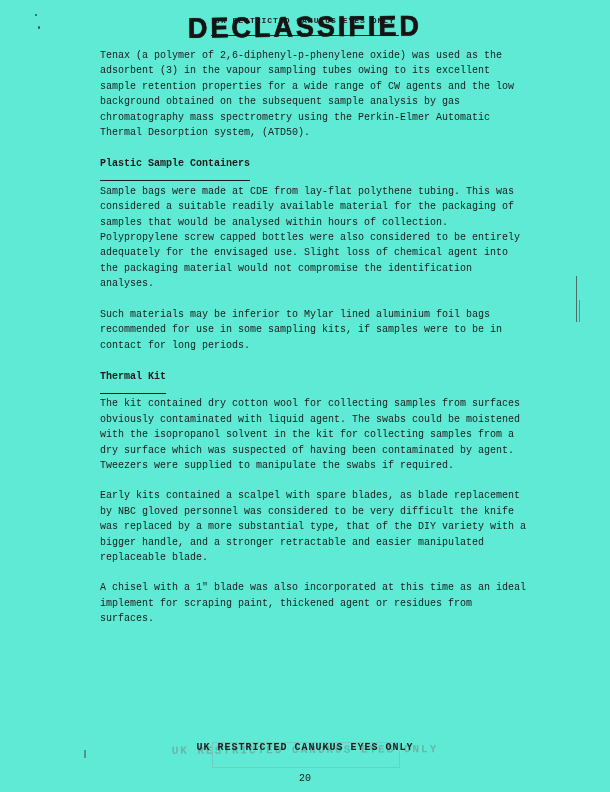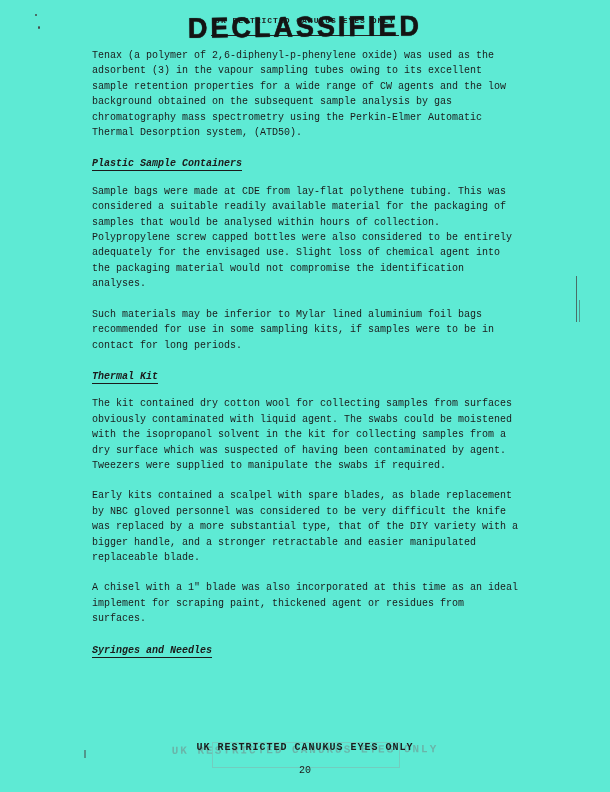--- a/index.html
+++ b/index.html
@@ -33,33 +33,32 @@
     text-align:center;
     font-family:"Liberation Sans","DejaVu Sans",sans-serif;
     font-size:27px;font-weight:bold;letter-spacing:3px;
     color:#141414;
     transform:rotate(-0.6deg) scaleY(1.05);
     -webkit-text-stroke:0.5px #141414;
     text-shadow:0 0 1px rgba(20,20,20,.7);
   }
   
   .bodytext{
-    position:absolute;top:48px;left:92px;width:432px;
+    position:absolute;top:48px;left:100px;width:432px;
     font-size:10px;line-height:15.4px;
     color:#1b1b1b;
   }
   .bodytext p{margin:0 0 15px 0;}
   .bodytext h2{
     margin:16px 0 12px 0;
     font-size:10px;font-weight:bold;line-height:15.4px;
   }
   .bodytext h2 span{
     border-bottom:1px solid #1b1b1b;
-    padding-bottom:1px;
-    font-style:italic;
+    padding-bottom:11px;
   }
   
   .footer{
     position:absolute;left:0;right:0;top:742px;height:50px;
     text-align:center;
   }
   .footer-ghost{
     position:absolute;left:0;right:0;top:2px;
     font-size:11px;font-weight:bold;letter-spacing:2px;
     color:#777;opacity:.45;
@@ -68,21 +67,21 @@
   .footer-ghost-box{
     position:absolute;left:212px;top:0px;width:186px;height:24px;
     border:1px solid #999;opacity:.35;
   }
   .footer-cls{
     position:relative;
     font-size:10px;font-weight:bold;letter-spacing:1px;
     color:#1b1b1b;
   }
   .page-number{
-    position:relative;margin-top:12px;
+    position:relative;margin-top:20px;
     font-size:10px;color:#1b1b1b;
   }
   
   .artifact{position:absolute;background:#444;}
   .dot1{left:35px;top:14px;width:2px;height:2px;border-radius:50%;}
   .dot2{left:38px;top:26px;width:2px;height:3px;border-radius:50%;}
   .tick-right-1{left:576px;top:276px;width:1px;height:46px;opacity:.75;}
   .tick-right-2{left:579px;top:300px;width:1px;height:22px;opacity:.5;}
   .tick-left-1{left:84px;top:750px;width:2px;height:8px;opacity:.5;}
 </style>
@@ -108,21 +107,20 @@
     <h2><span>Plastic Sample Containers</span></h2>
     <p>Sample bags were made at CDE from lay-flat polythene tubing.  This was considered a suitable readily available material for the packaging of samples that would be analysed within hours of collection.  Polypropylene screw capped bottles were also considered to be entirely adequately for the envisaged use.  Slight loss of chemical agent into the packaging material would not compromise the identification analyses.</p>
     <p>Such materials may be inferior to Mylar lined aluminium foil bags recommended for use in some sampling kits, if samples were to be in contact for long periods.</p>
 
     <h2><span>Thermal Kit</span></h2>
     <p>The kit contained dry cotton wool for collecting samples from surfaces obviously contaminated with liquid agent.  The swabs could be moistened with the isopropanol solvent in the kit for collecting samples from a dry surface which was suspected of having been contaminated by agent.  Tweezers were supplied to manipulate the swabs if required.</p>
 
     <p>Early kits contained a scalpel with spare blades, as blade replacement by NBC gloved personnel was considered to be very difficult the knife was replaced by a more substantial type, that of the DIY variety with a bigger handle, and a stronger retractable and easier manipulated replaceable blade.</p>
     <p>A chisel with a 1" blade was also incorporated at this time as an ideal implement for scraping paint, thickened agent or residues from surfaces.</p>
 
-    <h2><span>Syringes and Needles</span></h2>
   </div>
 
   <div class="footer">
     <div class="footer-ghost-box"></div>
     <div class="footer-ghost">UK RESTRICTED CANUKUS EYES ONLY</div>
     <div class="footer-cls">UK RESTRICTED CANUKUS EYES ONLY</div>
     <div class="page-number">20</div>
   </div>
 
 </div>

